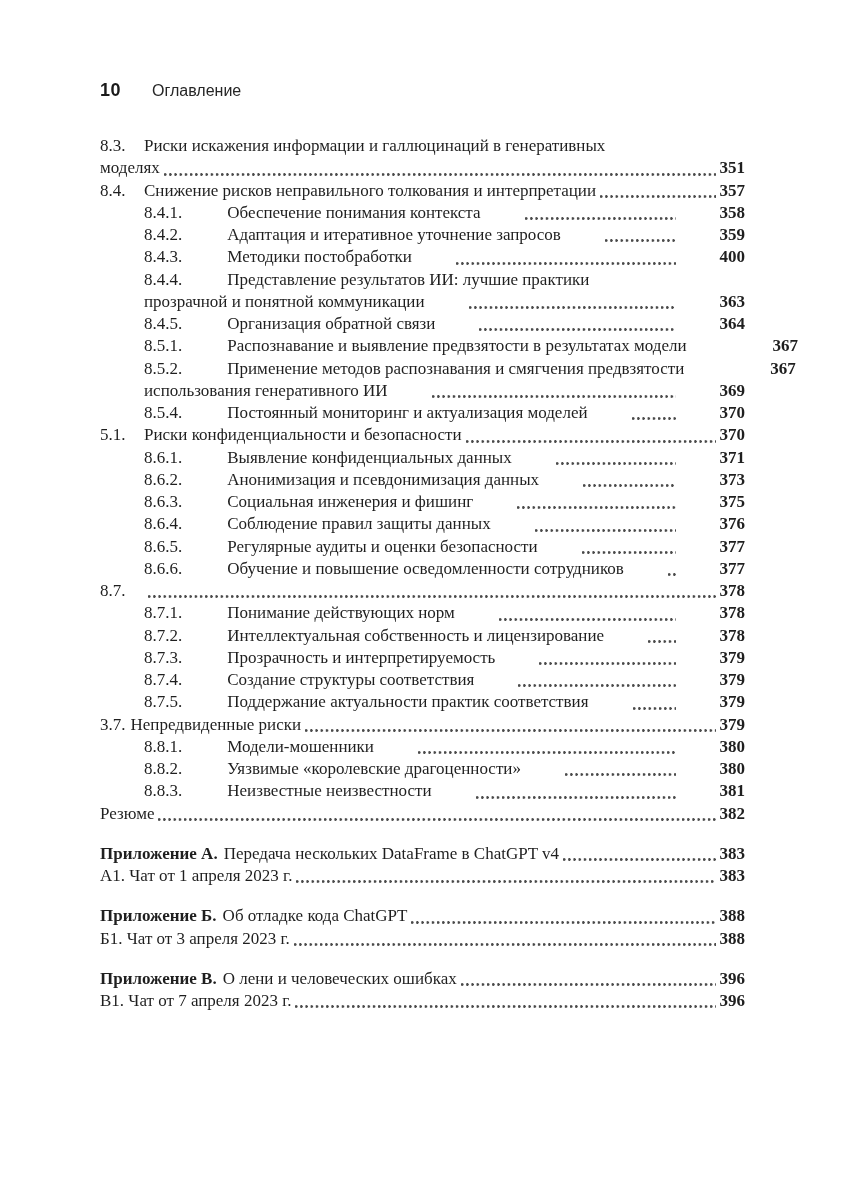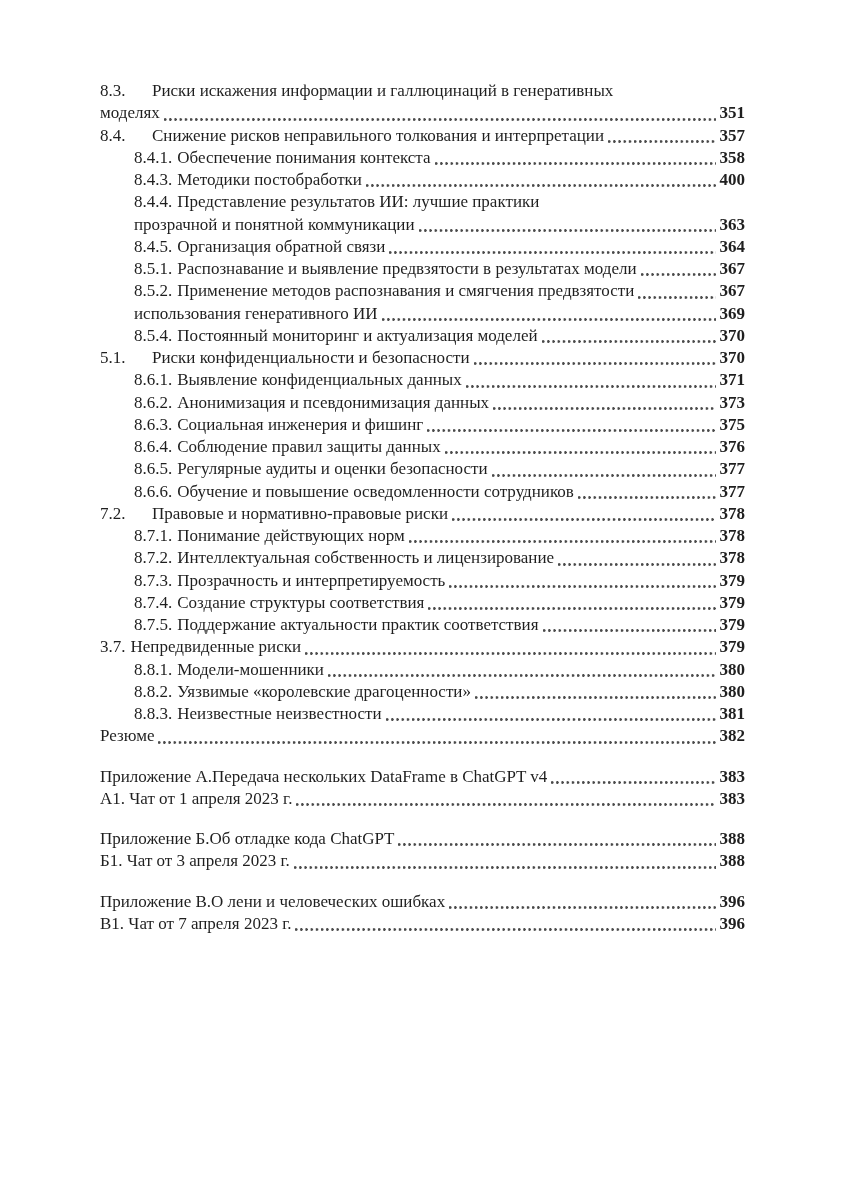--- a/index.html
+++ b/index.html
@@ -16,40 +16,44 @@
   .page-header{
     font-family:"Liberation Sans","DejaVu Sans",sans-serif;
     display:flex;
     align-items:baseline;
     margin-bottom:34px;
   }
   .pagenum{font-weight:700;font-size:18px;color:#1a1a1a;letter-spacing:.5px;}
   .running-title{font-size:16px;margin-left:31px;color:#262626;}
   .toc{font-size:17px;line-height:22.25px;}
   .toc-row{display:flex;align-items:baseline;}
-  .lvl2{margin-left:34px;}
+  .lvl2{margin-left:44px;gap:40px;}
   .num{white-space:pre;margin-right:5px;flex:0 0 auto;}
-  .num.tab{flex:0 0 44px;margin-right:8px;}
+  .num.tab{flex:0 0 44px;margin-right:0;}
   .txt{white-space:nowrap;flex:0 0 auto;}
-  .prefix{font-weight:normal;white-space:nowrap;flex:0 0 auto;}
+  .prefix{font-weight:bold;white-space:nowrap;margin-right:6px;flex:0 0 auto;}
   .leader{flex:1 1 auto;min-width:6px;position:relative;align-self:stretch;}
   .leader::after{
     content:"";
     position:absolute;left:4px;right:4px;bottom:4px;height:3px;
     background-image:radial-gradient(circle at 1.2px 1.5px,#4a4a4a 1.15px,rgba(0,0,0,0) 1.5px);
     background-size:5.2px 3px;
     background-repeat:repeat-x;
   }
   .pg{white-space:nowrap;flex:0 0 auto;font-weight:bold;}
   .gap-top{margin-top:18px;}
 </style>
 </head>
 <body>
 
 <div class="page">
+  <div class="page-header">
+    <span class="pagenum">10</span>
+    <span class="running-title">Оглавление</span>
+  </div>
   <div class="toc">
       <div class="toc-row lvl1">
         <span class="num tab">8.3.</span>
         <span class="txt">Риски искажения информации и галлюцинаций в генеративных</span>
       </div>
       <div class="toc-row lvl1">
         <span class="txt">моделях</span>
         <span class="leader"></span>
         <span class="pg">351</span>
       </div>
@@ -59,20 +63,26 @@
         <span class="leader"></span>
         <span class="pg">357</span>
       </div>
       <div class="toc-row lvl2">
         <span class="num">8.4.1.</span>
         <span class="txt">Обеспечение понимания контекста</span>
         <span class="leader"></span>
         <span class="pg">358</span>
       </div>
       <div class="toc-row lvl2">
+        <span class="num">8.4.2.</span>
+        <span class="txt">Адаптация и итеративное уточнение запросов</span>
+        <span class="leader"></span>
+        <span class="pg">359</span>
+      </div>
+      <div class="toc-row lvl2">
         <span class="num">8.4.3.</span>
         <span class="txt">Методики постобработки</span>
         <span class="leader"></span>
         <span class="pg">400</span>
       </div>
       <div class="toc-row lvl2">
         <span class="num">8.4.4.</span>
         <span class="txt">Представление результатов ИИ: лучшие практики</span>
       </div>
       <div class="toc-row lvl2">
@@ -145,22 +155,21 @@
         <span class="leader"></span>
         <span class="pg">377</span>
       </div>
       <div class="toc-row lvl2">
         <span class="num">8.6.6.</span>
         <span class="txt">Обучение и повышение осведомленности сотрудников</span>
         <span class="leader"></span>
         <span class="pg">377</span>
       </div>
       <div class="toc-row lvl1">
-        <span class="num tab">7.2.</span>
-        <span class="txt">Правовые и нормативно-правовые риски</span>
+        <span class="num tab">8.7.</span>
         <span class="leader"></span>
         <span class="pg">378</span>
       </div>
       <div class="toc-row lvl2">
         <span class="num">8.7.1.</span>
         <span class="txt">Понимание действующих норм</span>
         <span class="leader"></span>
         <span class="pg">378</span>
       </div>
       <div class="toc-row lvl2">

